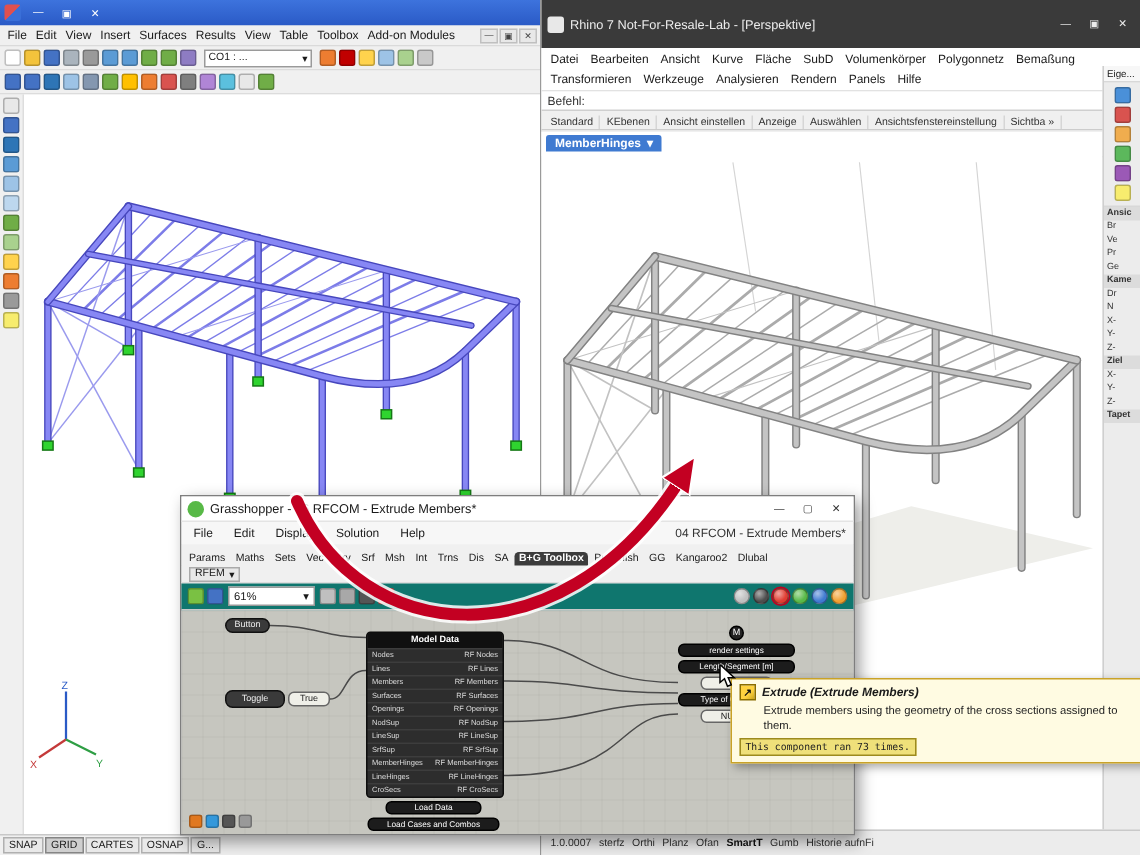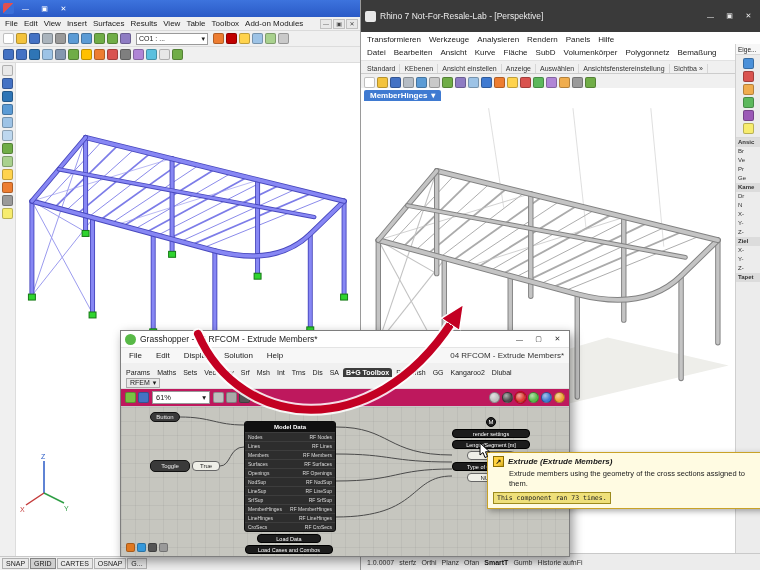--- a/index.html
+++ b/index.html
@@ -54,21 +54,21 @@
   .gh-title{height:17px;background:#fff;border-bottom:1px solid #e4e4e4;padding:0 4px;gap:4px;font-size:8.5px}
   .gh-title .grow{flex:1;white-space:nowrap;overflow:hidden}
   .gh-title .winbtn{color:#333}
   .gh-menu{height:15px;background:#f7f7f7;padding:0 5px;gap:8px;font-size:8px}
   .gh-doc{margin-left:auto;color:#333;white-space:nowrap}
   .gh-tabs{height:14px;background:#f0f0f0;display:flex;align-items:flex-end;font-size:7px;padding:0 2px;gap:1px}
   .gh-tab{padding:1px 3px;white-space:nowrap}
   .gh-tab.sel{background:#3c3c3c;color:#fff;border-radius:3px 3px 0 0;font-weight:bold}
   .gh-subrow{height:12px;background:#f0f0f0;border-bottom:1px solid #dddddd;padding:0 5px;gap:3px;font-size:7px}
   .subtab-box{border:1px solid #aaa;background:#e8e8e8;height:10px;display:flex;align-items:center;gap:3px;padding:0 3px}
-  .gh-tb{height:18px;background:#be185d;border-bottom:1px solid #c9c9c9;padding:0 4px;gap:3px}
+  .gh-tb{height:18px;background:#0f766e;border-bottom:1px solid #c9c9c9;padding:0 4px;gap:3px}
   .gh-zoom{width:58px;height:13px;border:1px solid #999;background:#fff;font-size:7.5px;display:flex;align-items:center;justify-content:space-between;padding:0 3px}
   .sph{width:11px;height:11px;border-radius:50%;background:radial-gradient(circle at 35% 30%,rgba(255,255,255,.55),rgba(255,255,255,0) 60%),var(--c,#999);border:1px solid rgba(0,0,0,.3);flex:0 0 auto}
   .sph.sel{outline:1px solid #c00020}
   .gh-canvas{position:absolute;left:0;right:0;top:76px;bottom:0;background:#c6c6bf;overflow:hidden;background-image:linear-gradient(rgba(0,0,0,.045) 1px,transparent 1px),linear-gradient(90deg,rgba(0,0,0,.045) 1px,transparent 1px);background-size:14px 14px}
   .capsule{position:absolute;background:#3a3a3a;color:#eee;border:1px solid #111;border-radius:5px;font-size:6px;display:flex;align-items:center;justify-content:center;white-space:nowrap}
   .wcapsule{position:absolute;background:#efefe8;color:#222;border:1px solid #666;border-radius:4px;font-size:6px;display:flex;align-items:center;justify-content:center}
   .md{position:absolute;left:123px;top:14px;width:92px;background:#2d2d2d;border:1px solid #0d0d0d;border-radius:3px;overflow:hidden}
   .md-h{height:10px;background:#101010;color:#fff;font-size:6px;font-weight:bold;display:flex;align-items:center;justify-content:center}
   .md-row{display:flex;justify-content:space-between;height:9px;line-height:9px;padding:0 3px;font-size:5px;color:#ddd;border-top:1px solid #3d3d3d}
   .bar{position:absolute;background:#1c1c1c;color:#fff;border:1px solid #000;border-radius:4px;font-size:5.5px;display:flex;align-items:center;justify-content:center;white-space:nowrap}
@@ -256,39 +256,42 @@
   <section class="win rhino">
     <div class="row rhino-title">
       <span class="appic" style="background:#e8e8e8"></span>
       <span class="grow">Rhino 7 Not-For-Resale-Lab - [Perspektive]</span>
       <span class="winbtn">—</span>
       <span class="winbtn">▣</span>
       <span class="winbtn">✕</span>
     </div>
     <div class="rhino-menus">
       <div class="rhino-menurow">
-          <span class="menuitem">Transformieren</span>
-          <span class="menuitem">Werkzeuge</span>
-          <span class="menuitem">Analysieren</span>
-          <span class="menuitem">Rendern</span>
-          <span class="menuitem">Panels</span>
-          <span class="menuitem">Hilfe</span>
-        </div>
-      <div class="rhino-menurow">
           <span class="menuitem">Datei</span>
           <span class="menuitem">Bearbeiten</span>
           <span class="menuitem">Ansicht</span>
           <span class="menuitem">Kurve</span>
           <span class="menuitem">Fläche</span>
           <span class="menuitem">SubD</span>
           <span class="menuitem">Volumenkörper</span>
           <span class="menuitem">Polygonnetz</span>
           <span class="menuitem">Bemaßung</span>
         </div>
-    </div>
+      <div class="rhino-menurow">
+          <span class="menuitem">Transformieren</span>
+          <span class="menuitem">Werkzeuge</span>
+          <span class="menuitem">Analysieren</span>
+          <span class="menuitem">Rendern</span>
+          <span class="menuitem">Panels</span>
+          <span class="menuitem">Hilfe</span>
+        </div>
+    </div>
+    <div class="rhino-cmd">
+        <span>Befehl:</span>
+      </div>
     <div class="rhino-tabs">
         <span class="rhino-tab">Standard</span>
         <span class="rhino-tab">KEbenen</span>
         <span class="rhino-tab">Ansicht einstellen</span>
         <span class="rhino-tab">Anzeige</span>
         <span class="rhino-tab">Auswählen</span>
         <span class="rhino-tab">Ansichtsfenstereinstellung</span>
         <span class="rhino-tab">Sichtba »</span>
       </div>
     <div class="row rhino-tb">

